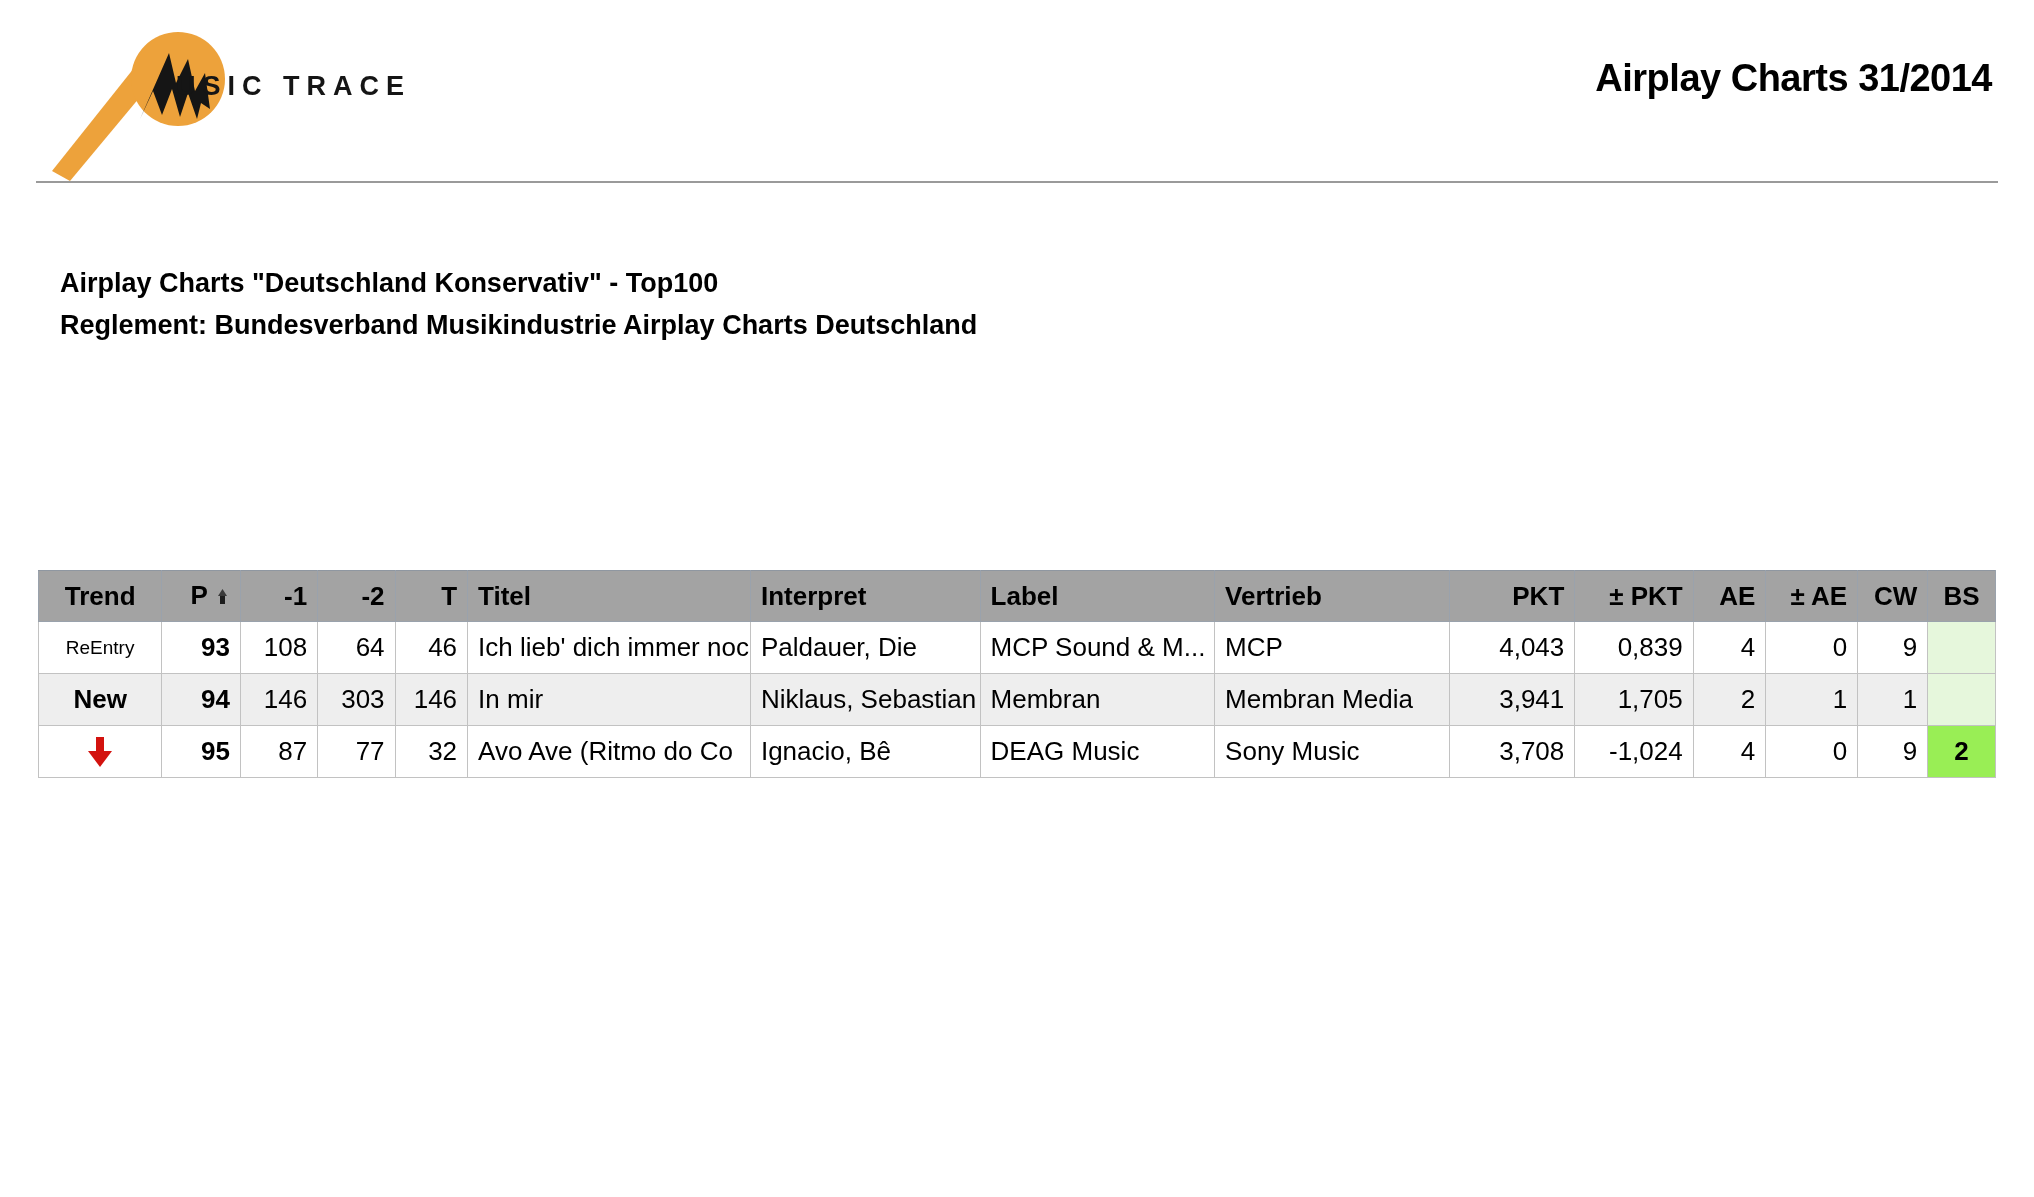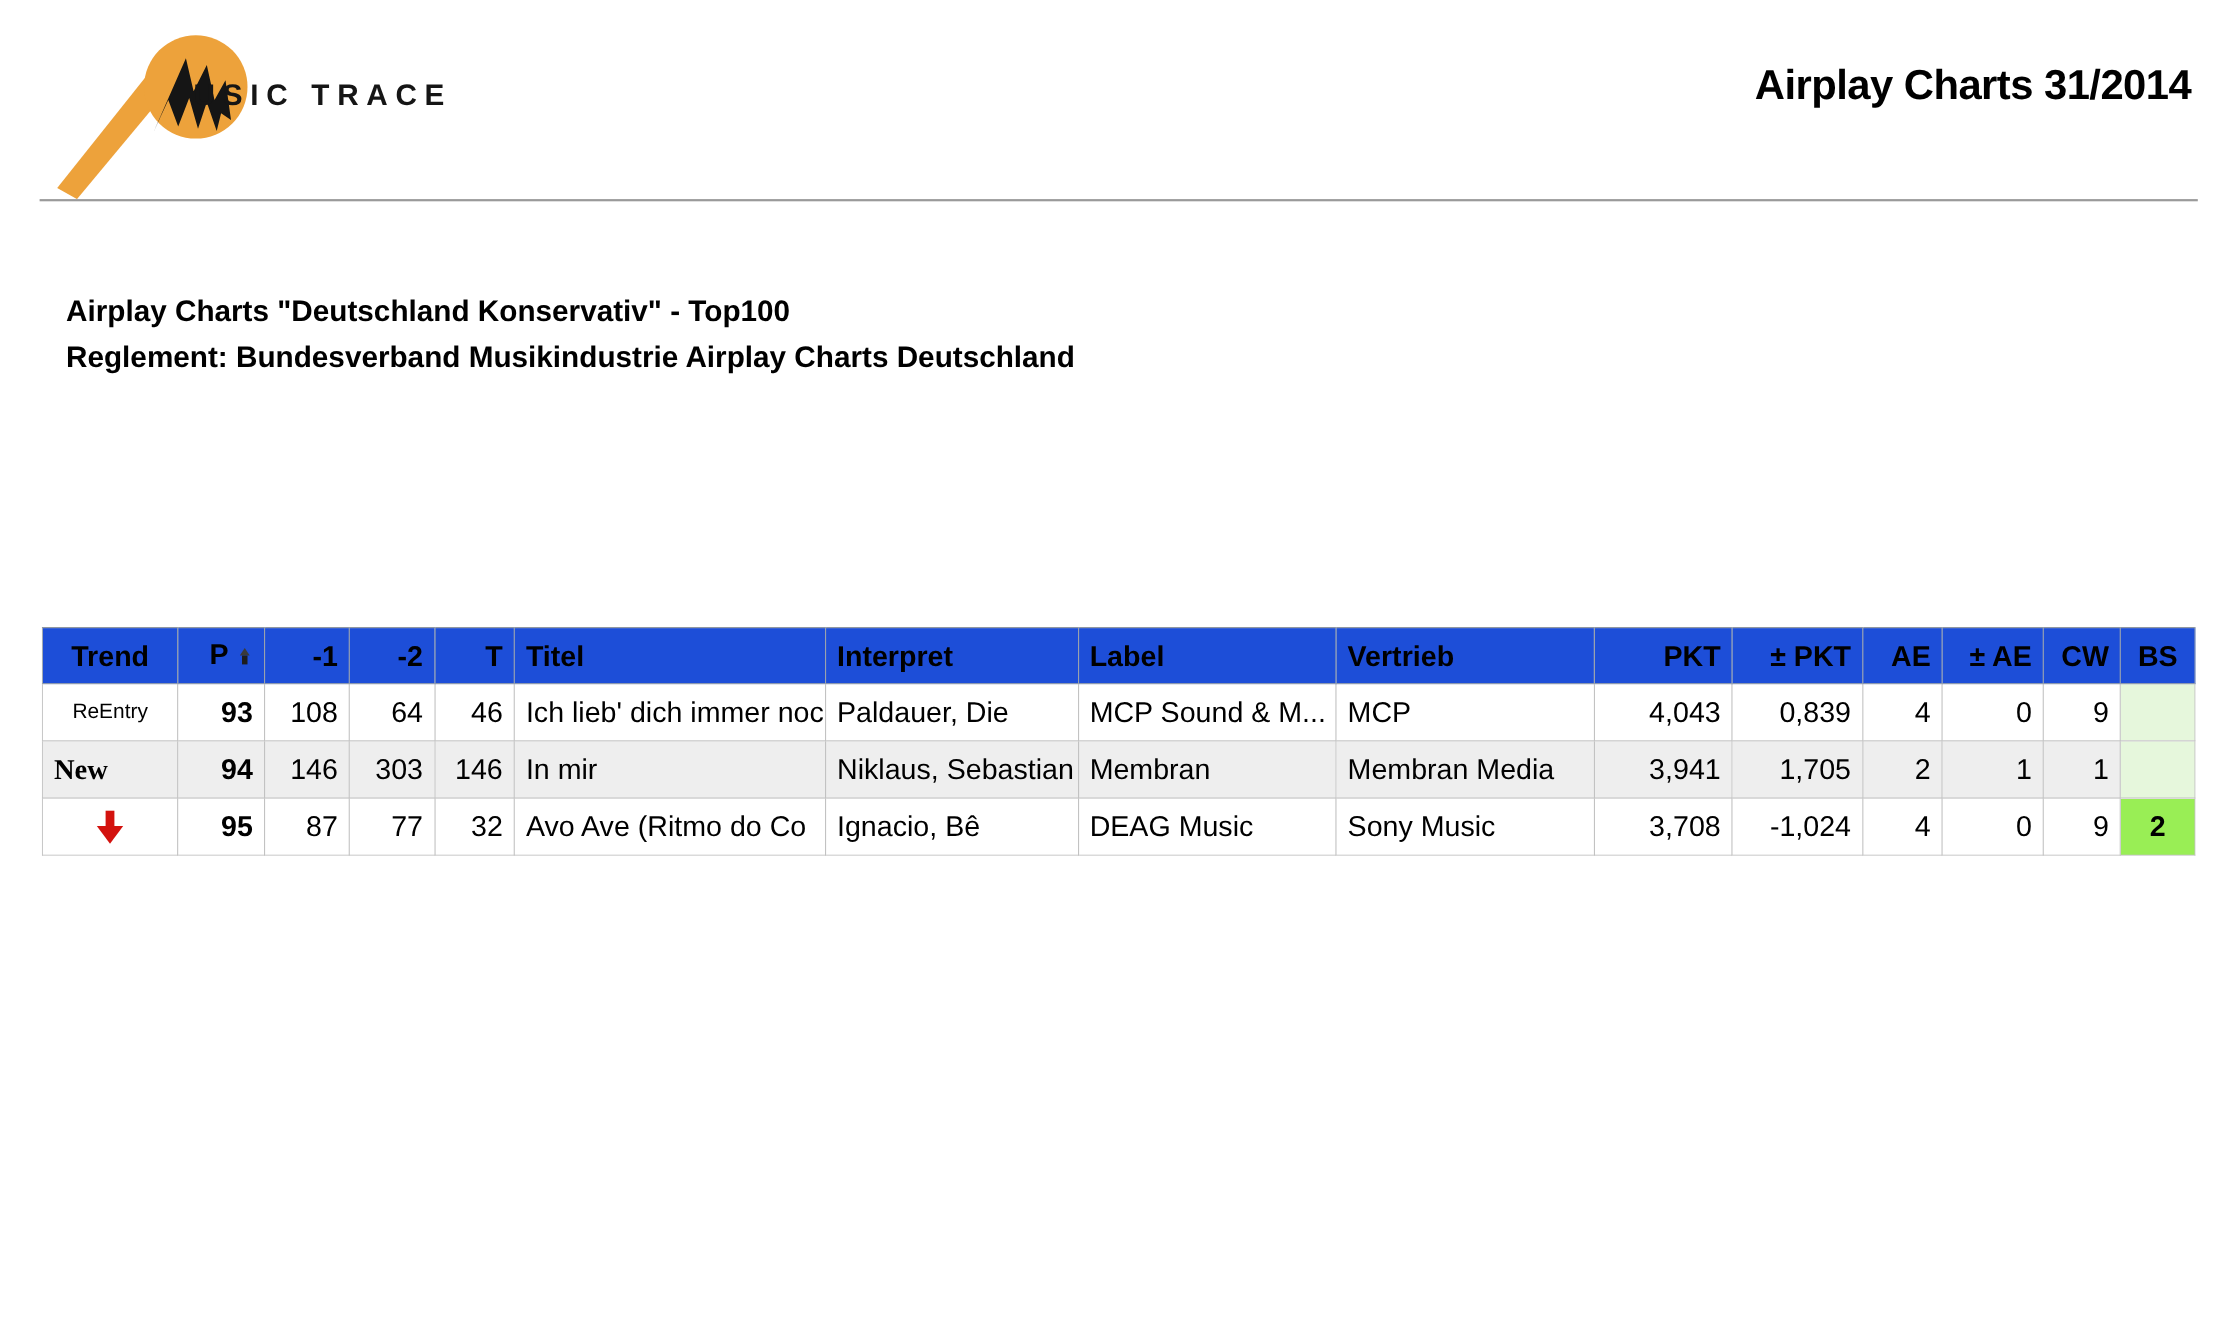--- a/index.html
+++ b/index.html
@@ -74,21 +74,21 @@
   }
 
   table.chart {
     border-collapse: collapse;
     table-layout: fixed;
     width: 1958px;
     font-size: 25px;
   }
 
   table.chart th {
-    background: #1d4ed8;
+    background: #a3a3a3;
     border: 1px solid #9aa2ac;
     border-top: 1px solid #8f97a1;
     font-weight: bold;
     font-size: 26px;
     height: 50px;
     padding: 0 10px;
     text-align: left;
     white-space: nowrap;
     vertical-align: middle;
   }
@@ -131,22 +131,22 @@
   col.c-bs    { width: 56px;  }
 
   .trend-reentry {
     font-size: 19px;
     text-align: center;
     display: block;
   }
   .trend-new {
     font-size: 26px;
     font-weight: bold;
+    text-align: center;
     display: block;
-    font-family: Liberation Serif, serif;
   }
   .trend-arrow {
     display: block;
     text-align: center;
     line-height: 0;
   }
   .sort-icon {
     display: inline-block;
     vertical-align: middle;
     margin-left: 7px;

